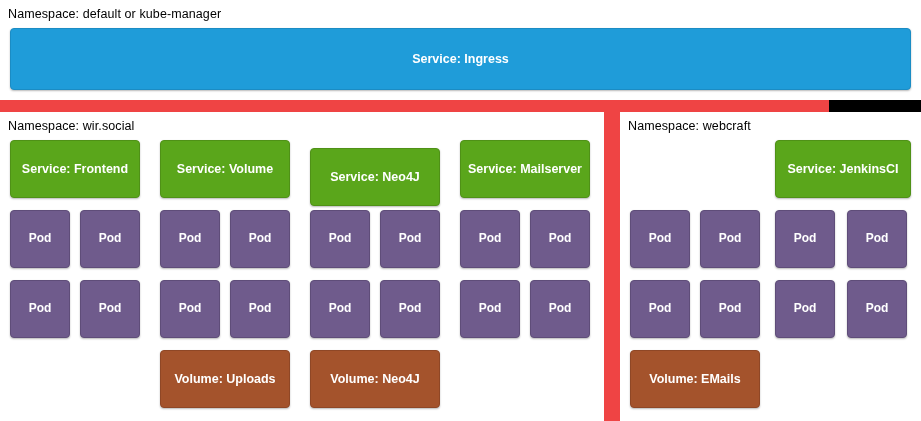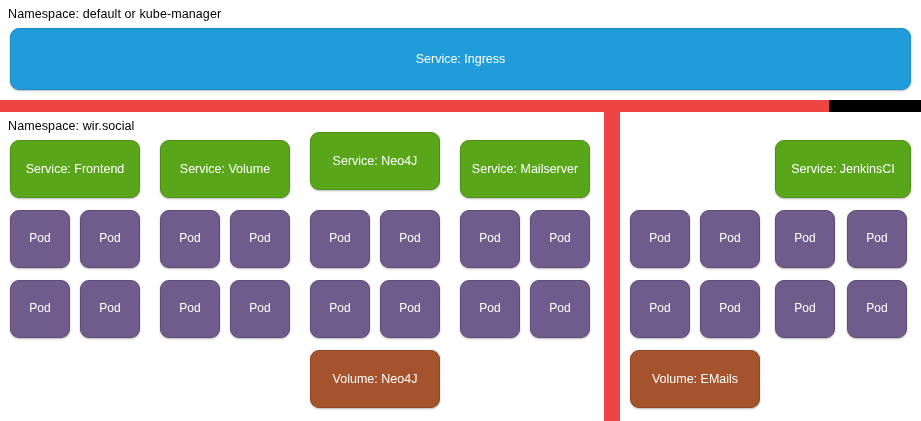--- a/index.html
+++ b/index.html
@@ -39,27 +39,28 @@
     white-space: nowrap;
     letter-spacing: 0.1px;
   }
 
   
   .node {
     position: absolute;
     display: flex;
     align-items: center;
     justify-content: center;
-    border-radius: 9px;
+    border-radius: 4px;
     color: #ffffff;
     font-size: 12.5px;
     text-align: center;
     line-height: 1.15;
     white-space: nowrap;
     box-shadow: 0 1px 2px rgba(0,0,0,0.28);
+    font-weight: bold;
   }
 
   .node-ingress  { background: #1f9cd9; border: 1px solid #1b8cc4; }
   .node-service  { background: #5aa61b; border: 1px solid #4f9117; }
   .node-pod      { background: #6f5b8c; border: 1px solid #5f4d79; font-size: 12px; }
   .node-volume   { background: #a4532c; border: 1px solid #8f4726; }
 </style>
 </head>
 <body>
 
@@ -81,39 +82,41 @@
     <div class="node node-pod" style="left:10px; top:168px; width:60px; height:58px;">Pod</div>
     <div class="node node-pod" style="left:80px; top:168px; width:60px; height:58px;">Pod</div>
 
     <div class="node node-service" style="left:160px; top:28px; width:130px; height:58px;">Service: Volume</div>
 
     <div class="node node-pod" style="left:160px; top:98px; width:60px; height:58px;">Pod</div>
     <div class="node node-pod" style="left:230px; top:98px; width:60px; height:58px;">Pod</div>
     <div class="node node-pod" style="left:160px; top:168px; width:60px; height:58px;">Pod</div>
     <div class="node node-pod" style="left:230px; top:168px; width:60px; height:58px;">Pod</div>
 
+    <div class="node node-volume" style="left:160px; top:238px; width:130px; height:58px;">Volume: Uploads</div>
 
-    <div class="node node-service" style="left:310px; top:20px; width:130px; height:58px;">Service: Neo4J</div>
+    <div class="node node-service" style="left:310px; top:36px; width:130px; height:58px;">Service: Neo4J</div>
 
     <div class="node node-pod" style="left:310px; top:98px; width:60px; height:58px;">Pod</div>
     <div class="node node-pod" style="left:380px; top:98px; width:60px; height:58px;">Pod</div>
     <div class="node node-pod" style="left:310px; top:168px; width:60px; height:58px;">Pod</div>
     <div class="node node-pod" style="left:380px; top:168px; width:60px; height:58px;">Pod</div>
 
     <div class="node node-volume" style="left:310px; top:238px; width:130px; height:58px;">Volume: Neo4J</div>
 
     <div class="node node-service" style="left:460px; top:28px; width:130px; height:58px;">Service: Mailserver</div>
 
     <div class="node node-pod" style="left:460px; top:98px; width:60px; height:58px;">Pod</div>
     <div class="node node-pod" style="left:530px; top:98px; width:60px; height:58px;">Pod</div>
     <div class="node node-pod" style="left:460px; top:168px; width:60px; height:58px;">Pod</div>
     <div class="node node-pod" style="left:530px; top:168px; width:60px; height:58px;">Pod</div>
   </div>
 
   <div class="ns-panel ns-right">
+    <div class="ns-label">Namespace: webcraft</div>
 
 
     <div class="node node-pod" style="left:10px; top:98px; width:60px; height:58px;">Pod</div>
     <div class="node node-pod" style="left:80px; top:98px; width:60px; height:58px;">Pod</div>
     <div class="node node-pod" style="left:10px; top:168px; width:60px; height:58px;">Pod</div>
     <div class="node node-pod" style="left:80px; top:168px; width:60px; height:58px;">Pod</div>
 
     <div class="node node-volume" style="left:10px; top:238px; width:130px; height:58px;">Volume: EMails</div>
 
     <div class="node node-service" style="left:155px; top:28px; width:136px; height:58px;">Service: JenkinsCI</div>

